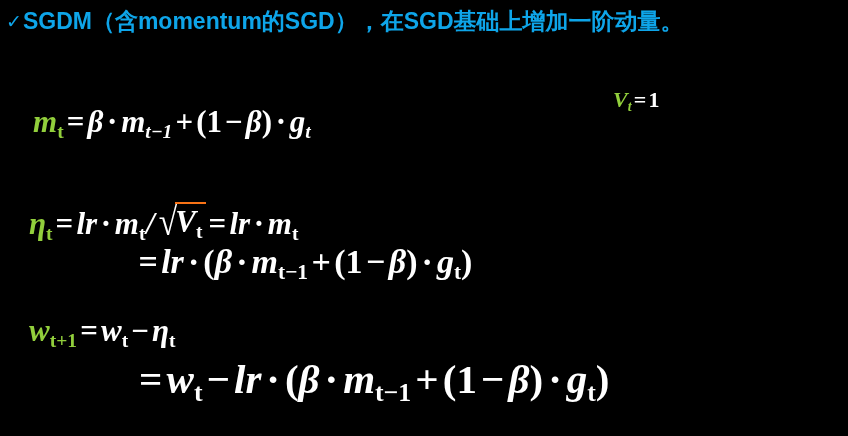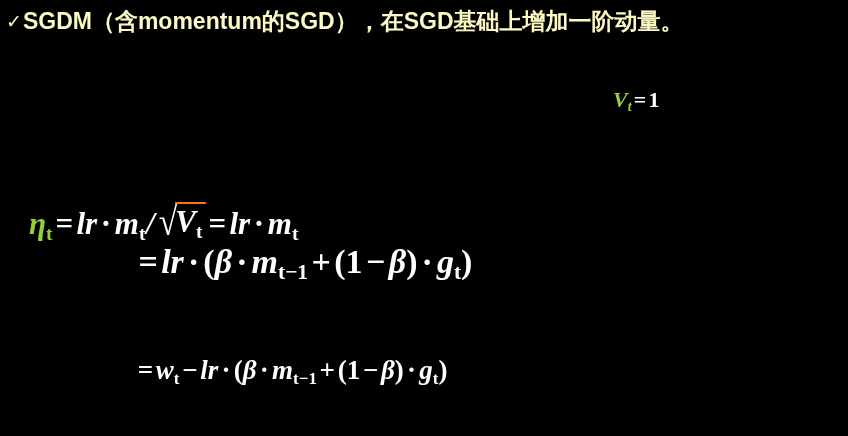--- a/index.html
+++ b/index.html
@@ -28,21 +28,21 @@
   
   #title-line {
     position: absolute;
     left: 6px;
     top: 7px;
     white-space: nowrap;
     font-family: "Liberation Sans", "DejaVu Sans", sans-serif;
     font-weight: bold;
     font-size: 23px;
     line-height: 28px;
-    color: #fef9c3;
+    color: #0ea5e9;
     letter-spacing: 0px;
   }
   #title-check {
     font-weight: normal;
     font-size: 19px;
     margin-right: 1px;
     position: relative;
     top: -1px;
   }
 
@@ -121,42 +121,48 @@
     top: -0.06em;
     margin-left: -0.14em;
   }
 
   
   #eq1      { left: 33px;  top: 104px; font-size: 31px; }
   #eqV      { left: 613px; top: 87px; font-size: 22px; text-align: center; }
   #eq2a     { left: 29px;  top: 198px; font-size: 31px; }
   #eq2b     { left: 135px; top: 243px; font-size: 34px; }
   #eq3a     { left: 29px;  top: 313px; font-size: 31px; }
-  #eq3b     { left: 135px; top: 355px; font-size: 27px; }
+  #eq3b     { left: 135px; top: 355px; font-size: 41px; }
 </style>
 </head>
 <body>
 
 <div id="slide">
 
   <div id="title-line">
     <span id="title-check">✓</span><span>SGDM（含momentum的SGD），在SGD基础上增加一阶动量。</span>
   </div>
 
+  <div class="math" id="eq1">
+    <span class="green"><span>m</span><sub class="up">t</sub></span><span class="op">=</span><span>β</span><span class="dot">·</span><span>m</span><sub class="it">t−1</sub><span class="op">+</span><span class="paren">(</span><span class="rm">1</span><span class="op">−</span><span>β</span><span class="paren">)</span><span class="dot">·</span><span>g</span><sub class="it">t</sub>
+  </div>
 
   <div class="math" id="eqV">
     <span class="green"><span>V</span><sub class="it">t</sub></span><span class="op">=</span><span class="rm">1</span>
   </div>
 
   <div class="math" id="eq2a">
     <span class="green"><span>η</span><sub class="up">t</sub></span><span class="op">=</span><span>lr</span><span class="dot">·</span><span>m</span><sub class="up">t</sub><span class="slash">/</span><span class="sqrt"><span class="radical">√</span><span class="radicand"><span>V</span><sub class="up">t</sub></span></span><span class="op">=</span><span>lr</span><span class="dot">·</span><span>m</span><sub class="up">t</sub>
   </div>
 
   <div class="math" id="eq2b">
     <span class="op">=</span><span>lr</span><span class="dot">·</span><span class="paren">(</span><span>β</span><span class="dot">·</span><span>m</span><sub class="up">t−1</sub><span class="op">+</span><span class="paren">(</span><span class="rm">1</span><span class="op">−</span><span>β</span><span class="paren">)</span><span class="dot">·</span><span>g</span><sub class="up">t</sub><span class="paren">)</span>
   </div>
 
+  <div class="math" id="eq3a">
+    <span class="green"><span>w</span><sub class="up">t+1</sub></span><span class="op">=</span><span>w</span><sub class="up">t</sub><span class="op">−</span><span>η</span><sub class="up">t</sub>
+  </div>
 
   <div class="math" id="eq3b">
     <span class="op">=</span><span>w</span><sub class="up">t</sub><span class="op">−</span><span>lr</span><span class="dot">·</span><span class="paren">(</span><span>β</span><span class="dot">·</span><span>m</span><sub class="up">t−1</sub><span class="op">+</span><span class="paren">(</span><span class="rm">1</span><span class="op">−</span><span>β</span><span class="paren">)</span><span class="dot">·</span><span>g</span><sub class="up">t</sub><span class="paren">)</span>
   </div>
 
 </div>
 
 </body></html>

